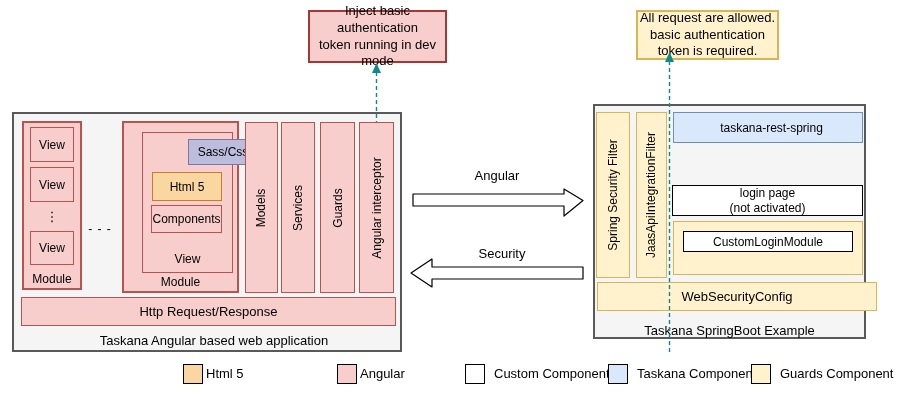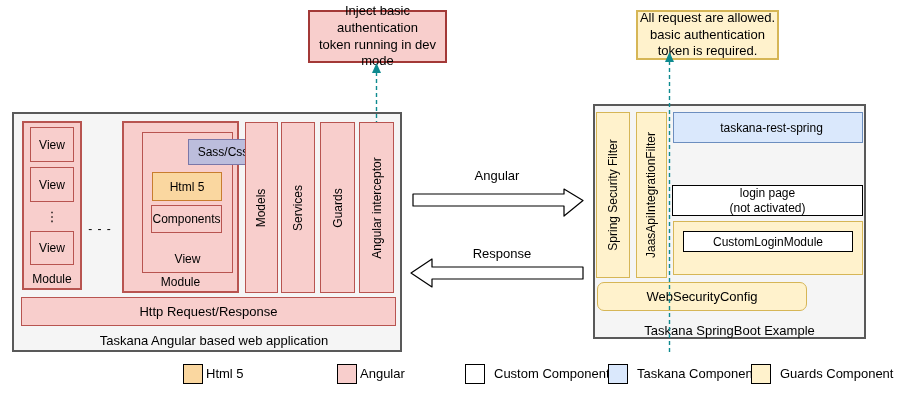--- a/index.html
+++ b/index.html
@@ -93,26 +93,26 @@
   </div>
 
   <div class="box taskanac center fs12" style="left:673px; top:112px; width:190px; height:31px;padding-left:7px;">taskana-rest-spring</div>
 
   <div class="box customc center fs12 pre" style="left:672px; top:185px; width:191px; height:31px; line-height:1.25;">login page
 (not activated)</div>
 
   <div class="box springc" style="left:673px; top:221px; width:190px; height:54px;"></div>
   <div class="box customc center fs12" style="left:683px; top:231px; width:170px; height:21px;">CustomLoginModule</div>
 
-  <div class="box springc center fs13" style="left:597px; top:282px; width:210px; height:29px;border-radius:7px;">WebSecurityConfig</div>
+  <div class="box springc center fs13" style="left:597px; top:282px; width:280px; height:29px;">WebSecurityConfig</div>
 
   <div class="abs center fs13" style="left:593px; top:321px; width:273px; height:18px;">Taskana SpringBoot Example</div>
 
   <div class="abs center fs13" style="left:437px; top:167px; width:120px; height:16px;">Angular</div>
-  <div class="abs center fs13" style="left:442px; top:245px; width:120px; height:16px;">Response</div>
+  <div class="abs center fs13" style="left:442px; top:245px; width:120px; height:16px;">Security</div>
 
   <svg class="overlay" width="900" height="403" viewBox="0 0 900 403">
     <polygon class="block-arrow" points="413,194 564,194 564,189 583,200.5 564,216 564,206 413,206"></polygon>
     <polygon class="block-arrow" points="411,273 432,259 432,267 583,267 583,279 432,279 432,287"></polygon>
     <line class="teal-line" x1="376.5" y1="72" x2="376.5" y2="122"></line>
     <polygon class="teal-head" points="376.5,63 372,73 381,73"></polygon>
     <line class="teal-line" x1="669.5" y1="61" x2="669.5" y2="352"></line>
     <polygon class="teal-head" points="669.5,52 665,62 674,62"></polygon>
   </svg>
 

